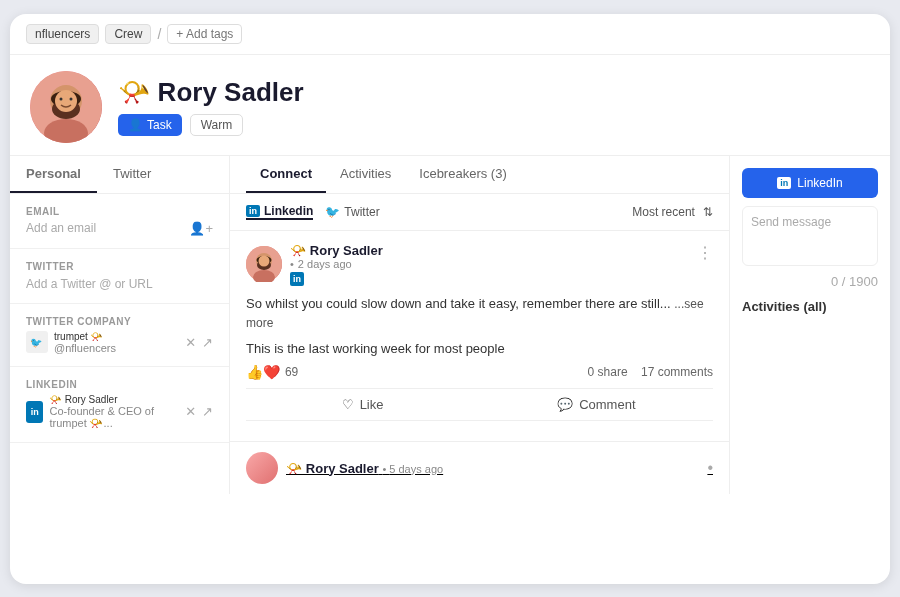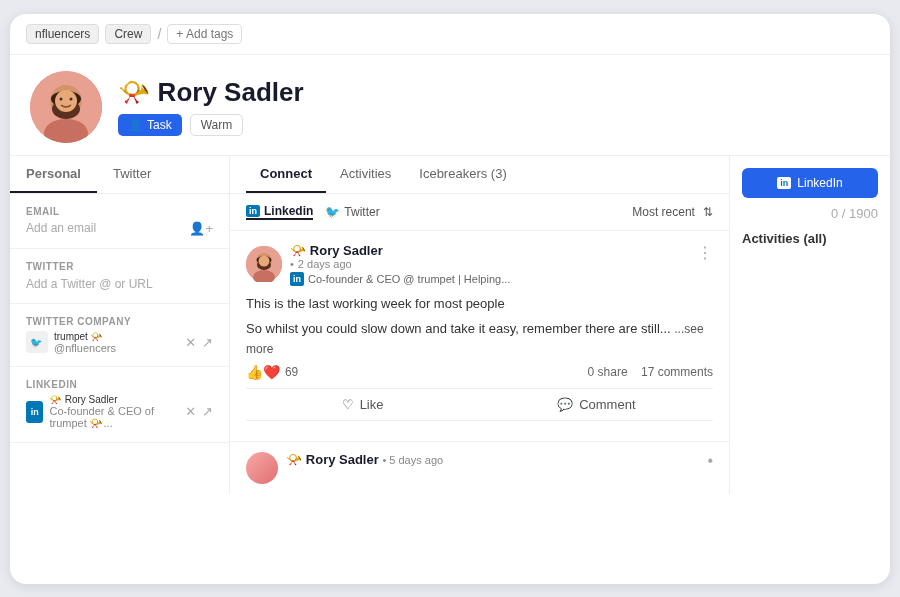--- a/index.html
+++ b/index.html
@@ -354,21 +354,23 @@
       padding: 6px 12px;
       font-size: 12px;
       color: #aaa;
       outline: none;
     }
     .emoji-btn { color: #aaa; cursor: pointer; }
     
     .post-preview {
       padding: 10px 16px;
       display: flex;
+      align-items: center;
       gap: 8px;
+      text-decoration: underline;
     }
     .post-preview-avatar {
       width: 32px;
       height: 32px;
       border-radius: 50%;
       background: linear-gradient(135deg, #f9a8a8, #e07070);
       flex-shrink: 0;
     }
     
     .right-panel {
@@ -555,32 +557,31 @@
               </svg>
             </div>
             <div>
               <div class="post-name">📯 Rory Sadler</div>
               <div style="display:flex;align-items:center;gap:4px;">
                 <span class="post-time">• </span>
                 <span class="post-time">2 days ago</span>
               </div>
               <div class="post-meta">
                 <span class="li-icon">in</span>
-                <span>Co-founder &amp; CEO @ trumpet | Helping...</span>
               </div>
             </div>
           </div>
           <span class="post-menu">⋮</span>
         </div>
 
-        <div class="post-text">This is the last working week for most people</div>
         <div class="post-text">
           <span>So whilst you could slow down and take it easy, remember there are still...</span>
           <span class="see-more">...see more</span>
         </div>
+        <div class="post-text">This is the last working week for most people</div>
 
         <div class="post-stats">
           <div class="reactions">
             <div class="reaction-icons">
               <span style="font-size:14px;">👍</span>
               <span style="font-size:14px;">❤️</span>
             </div>
             <span>69</span>
           </div>
           <div>
@@ -612,17 +613,20 @@
         </div>
         <span class="post-menu" style="margin-left:auto;">•</span>
       </div>
     </div>
 
     <div class="right-panel">
       <button class="linkedin-btn">
         <span style="background:white;color:#0077b5;font-size:9px;font-weight:700;padding:1px 3px;border-radius:2px;">in</span>
         <span>LinkedIn</span>
       </button>
+      <div class="send-message-box">
+        <span style="color:#aaa;font-size:12px;">Send message</span>
+      </div>
       <div class="char-count">0 / 1900</div>
       <div class="activities-label">Activities (all)</div>
     </div>
   </div>
 </div>
 
 </body></html>

